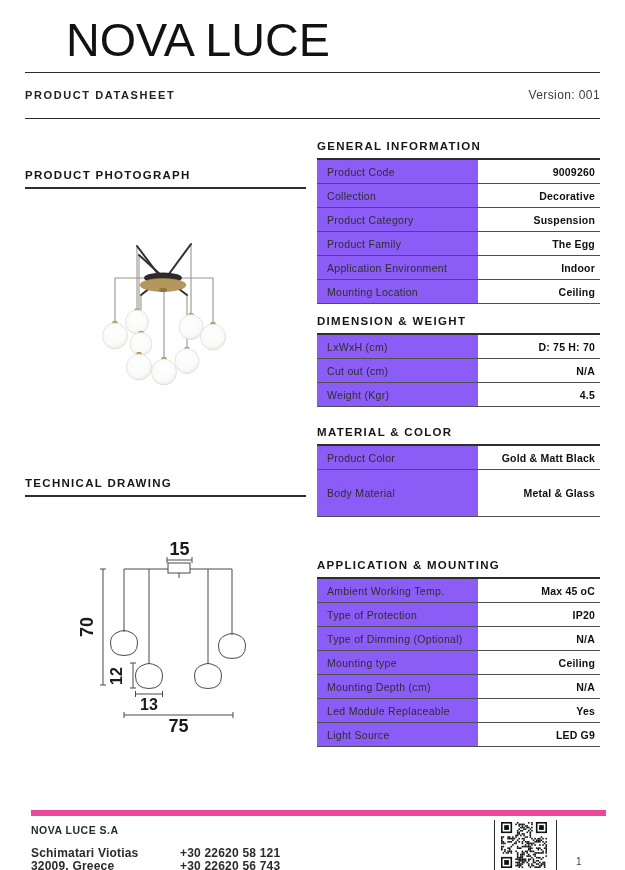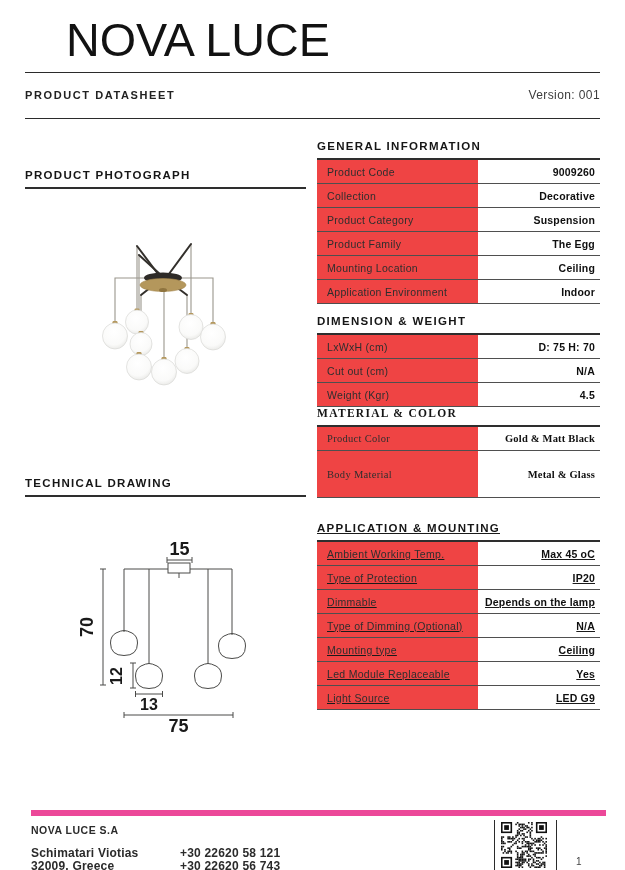--- a/index.html
+++ b/index.html
@@ -18,26 +18,26 @@
   .version{font-size:12px;color:#3c3c3c;letter-spacing:.4px;}
 
   .left-col{position:absolute;left:25px;top:140px;width:281px;margin-top:29px;}
   .right-col{position:absolute;left:317px;top:140px;width:283px;}
 
   .sec-heading{margin:0;font-size:11.5px;font-weight:bold;letter-spacing:1.3px;color:#161616;
     padding-bottom:6px;border-bottom:2px solid #2e2e2e;text-transform:uppercase;}
 
   .section table{width:100%;border-collapse:collapse;}
   .section td{font-size:10.5px;height:23px;border-bottom:1px solid #4f4f4f;padding:0;vertical-align:middle;}
-  .section td.cell-label{background:#ef4444;padding-left:10px;color:#2e2e2e;letter-spacing:.3px;width:57%;}
+  .section td.cell-label{background:#8b5cf6;padding-left:10px;color:#2e2e2e;letter-spacing:.3px;width:57%;}
   .section td.cell-value{text-align:right;font-weight:bold;color:#0f0f0f;padding-right:5px;letter-spacing:.2px;}
   .section tr.tall td{height:46px;}
   .right-col .section:nth-of-type(2){margin-top:11px;}
-  .right-col .section:nth-of-type(3){font-family:Liberation Serif, serif;}
-  .right-col .section:nth-of-type(4){margin-top:24px;text-decoration:underline;}
+  .right-col .section:nth-of-type(3){margin-top:19px;}
+  .right-col .section:nth-of-type(4){margin-top:42px;}
 
   .photo-figure{height:270px;}
   .drawing-heading{margin-top:18px;}
 
   .footer{position:absolute;left:31px;top:810px;width:575px;height:58px;border-top:6px solid #ec4899;font-weight:bold;color:#2b2b2b;}
   .company{margin-top:8px;font-size:10.5px;letter-spacing:.5px;}
   .footer-cols{display:flex;margin-top:11px;font-size:12px;line-height:13px;letter-spacing:.2px;}
   .fcol-address{width:149px;}
   .fcol-phones{width:150px;}
   .vbar{position:absolute;top:4px;width:1px;height:52px;background:#2b2b2b;}
@@ -203,26 +203,26 @@
           </tr>
           <tr>
             <td class="cell-label">Product Category</td>
             <td class="cell-value">Suspension</td>
           </tr>
           <tr>
             <td class="cell-label">Product Family</td>
             <td class="cell-value">The Egg</td>
           </tr>
           <tr>
+            <td class="cell-label">Application Environment</td>
+            <td class="cell-value">Indoor</td>
+          </tr>
+          <tr>
             <td class="cell-label">Mounting Location</td>
             <td class="cell-value">Ceiling</td>
-          </tr>
-          <tr>
-            <td class="cell-label">Application Environment</td>
-            <td class="cell-value">Indoor</td>
           </tr>
         </tbody>
       </table>
     </section>
     <section class="section">
       <h3 class="sec-heading">DIMENSION &amp; WEIGHT</h3>
       <table>
         <tbody>
           <tr>
             <td class="cell-label">LxWxH (cm)</td>
@@ -260,30 +260,30 @@
         <tbody>
           <tr>
             <td class="cell-label">Ambient Working Temp.</td>
             <td class="cell-value">Max 45 oC</td>
           </tr>
           <tr>
             <td class="cell-label">Type of Protection</td>
             <td class="cell-value">IP20</td>
           </tr>
           <tr>
-            <td class="cell-label">Dimmable</td>
-            <td class="cell-value">Depends on the lamp</td>
-          </tr>
-          <tr>
             <td class="cell-label">Type of Dimming (Optional)</td>
             <td class="cell-value">N/A</td>
           </tr>
           <tr>
             <td class="cell-label">Mounting type</td>
             <td class="cell-value">Ceiling</td>
+          </tr>
+          <tr>
+            <td class="cell-label">Mounting Depth (cm)</td>
+            <td class="cell-value">N/A</td>
           </tr>
           <tr>
             <td class="cell-label">Led Module Replaceable</td>
             <td class="cell-value">Yes</td>
           </tr>
           <tr>
             <td class="cell-label">Light Source</td>
             <td class="cell-value">LED G9</td>
           </tr>
         </tbody>

